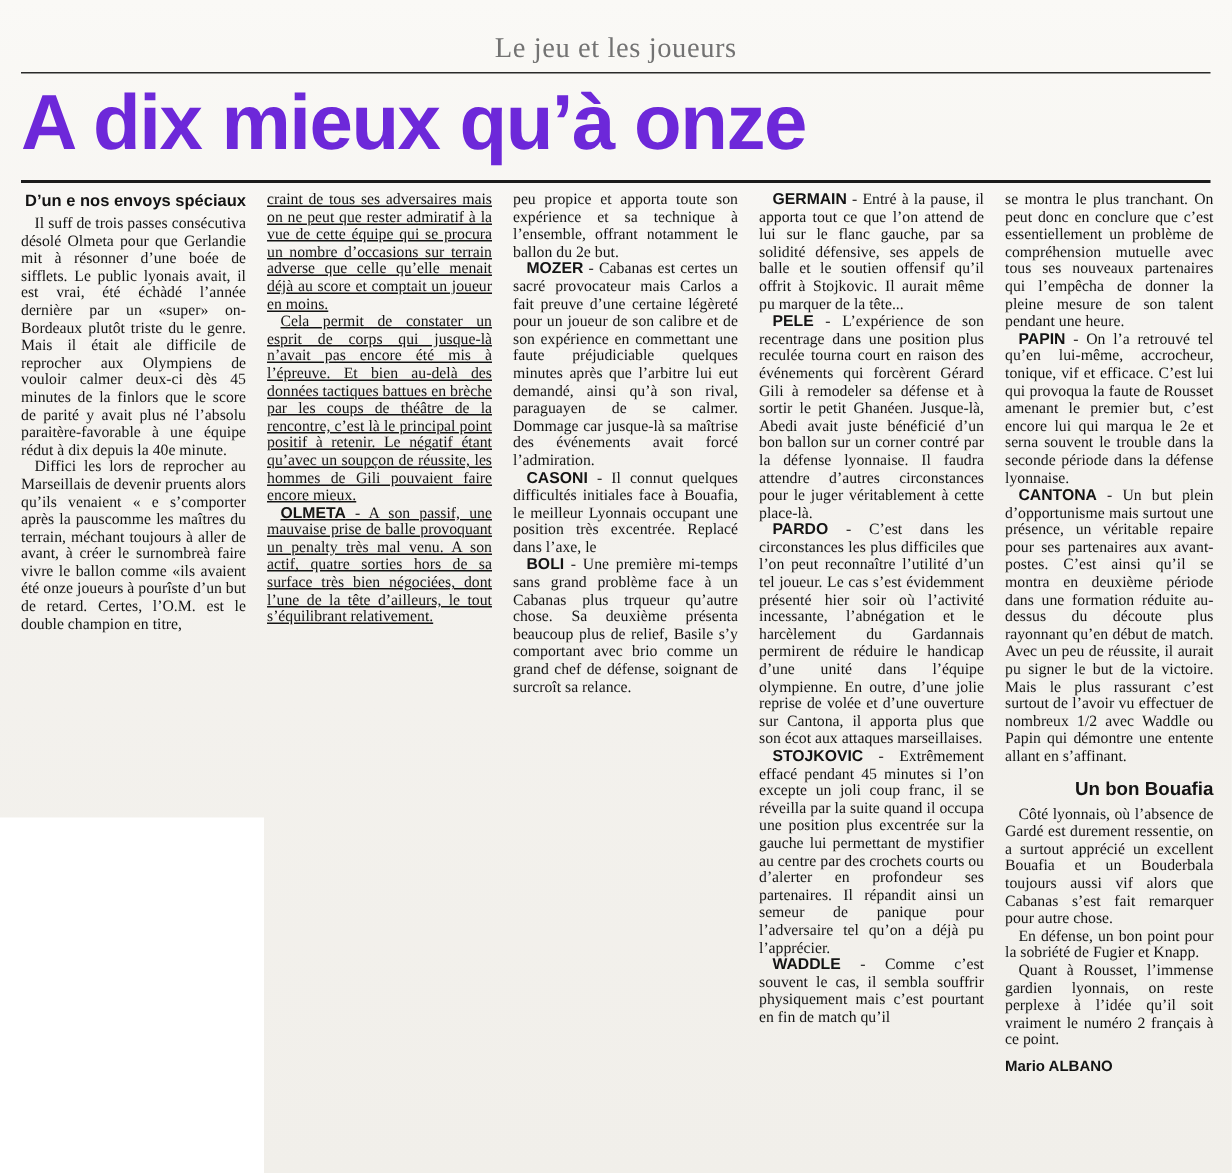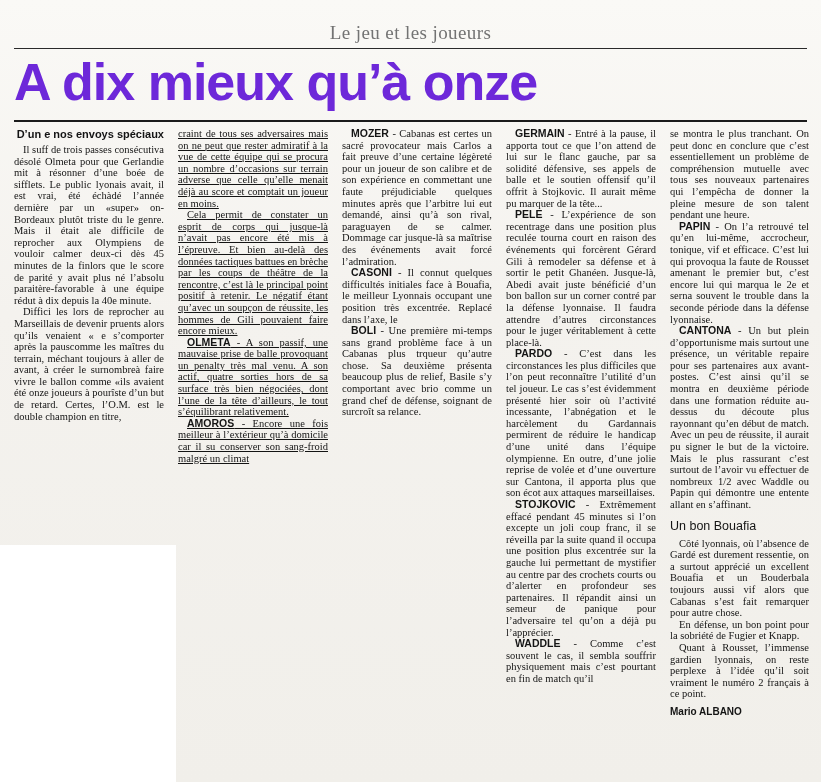--- a/index.html
+++ b/index.html
@@ -99,26 +99,26 @@
     text-indent: 0;
     text-align: right;
   }
   .name {
     font-family: "Liberation Sans", sans-serif;
     font-weight: bold;
     font-size: 10.5px;
   }
   .sectionhead {
     font-family: "Liberation Sans", sans-serif;
-    font-weight: normal;
+    font-weight: bold;
     font-size: 12.5px;
     line-height: 15px;
     margin: 8px 0 4px 0;
     text-indent: 0;
-    text-align: left;
+    text-align: right;
   }
   .byline {
     font-family: "Liberation Sans", sans-serif;
     font-weight: bold;
     font-size: 10px;
     text-align: left;
     text-indent: 0;
     margin-top: 6px;
   }
   
@@ -149,25 +149,25 @@
           <div class="subhead">D’un e nos envoys spéciaux</div>
           <p>Il suff de trois passes consécutiva désolé Olmeta pour que Gerlandie mit à résonner d’une boée de sifflets. Le public lyonais avait, il est vrai, été échàdé l’année dernière par un «super» on-Bordeaux plutôt triste du le genre. Mais il était ale difficile de reprocher aux Olympiens de vouloir calmer deux-ci dès 45 minutes de la finlors que le score de parité y avait plus né l’absolu paraitère-favorable à une équipe rédut à dix depuis la 40e minute.</p>
           <p>Diffici les lors de reprocher au Marseillais de devenir pruents alors qu’ils venaient « e s’comporter après la pauscomme les maîtres du terrain, méchant toujours à aller de avant, à créer le surnombreà faire vivre le ballon comme «ils avaient été onze joueurs à pourîste d’un but de retard. Certes, l’O.M. est le double champion en titre,</p>
         </div>
       </div>
     <div class="col" id="col2">
         <div class="col-inner">
           <p class="noindent">craint de tous ses adversaires mais on ne peut que rester admiratif à la vue de cette équipe qui se procura un nombre d’occasions sur terrain adverse que celle qu’elle menait déjà au score et comptait un joueur en moins.</p>
           <p>Cela permit de constater un esprit de corps qui jusque-là n’avait pas encore été mis à l’épreuve. Et bien au-delà des données tactiques battues en brèche par les coups de théâtre de la rencontre, c’est là le principal point positif à retenir. Le négatif étant qu’avec un soupçon de réussite, les hommes de Gili pouvaient faire encore mieux.</p>
           <p><span class="name">OLMETA</span> - A son passif, une mauvaise prise de balle provoquant un penalty très mal venu. A son actif, quatre sorties hors de sa surface très bien négociées, dont l’une de la tête d’ailleurs, le tout s’équilibrant relativement.</p>
-          <p><span class="name">AMOROS</span> - Encore une fois meilleur à l’extérieur qu’à domicile car il su conserver son sang-froid malgré un climat</p>
         </div>
       </div>
     <div class="col" id="col3">
         <div class="col-inner">
+          <p class="noindent">peu propice et apporta toute son expérience et sa technique à l’ensemble, offrant notamment le ballon du 2e but.</p>
           <p><span class="name">MOZER</span> - Cabanas est certes un sacré provocateur mais Carlos a fait preuve d’une certaine légèreté pour un joueur de son calibre et de son expérience en commettant une faute préjudiciable quelques minutes après que l’arbitre lui eut demandé, ainsi qu’à son rival, paraguayen de se calmer. Dommage car jusque-là sa maîtrise des événements avait forcé l’admiration.</p>
           <p><span class="name">CASONI</span> - Il connut quelques difficultés initiales face à Bouafia, le meilleur Lyonnais occupant une position très excentrée. Replacé dans l’axe, le</p>
           <p><span class="name">BOLI</span> - Une première mi-temps sans grand problème face à un Cabanas plus trqueur qu’autre chose. Sa deuxième présenta beaucoup plus de relief, Basile s’y comportant avec brio comme un grand chef de défense, soignant de surcroît sa relance.</p>
         </div>
       </div>
     <div class="col" id="col4">
         <div class="col-inner">
           <p><span class="name">GERMAIN</span> - Entré à la pause, il apporta tout ce que l’on attend de lui sur le flanc gauche, par sa solidité défensive, ses appels de balle et le soutien offensif qu’il offrit à Stojkovic. Il aurait même pu marquer de la tête...</p>
           <p><span class="name">PELE</span> - L’expérience de son recentrage dans une position plus reculée tourna court en raison des événements qui forcèrent Gérard Gili à remodeler sa défense et à sortir le petit Ghanéen. Jusque-là, Abedi avait juste bénéficié d’un bon ballon sur un corner contré par la défense lyonnaise. Il faudra attendre d’autres circonstances pour le juger véritablement à cette place-là.</p>
           <p><span class="name">PARDO</span> - C’est dans les circonstances les plus difficiles que l’on peut reconnaître l’utilité d’un tel joueur. Le cas s’est évidemment présenté hier soir où l’activité incessante, l’abnégation et le harcèlement du Gardannais permirent de réduire le handicap d’une unité dans l’équipe olympienne. En outre, d’une jolie reprise de volée et d’une ouverture sur Cantona, il apporta plus que son écot aux attaques marseillaises.</p>

